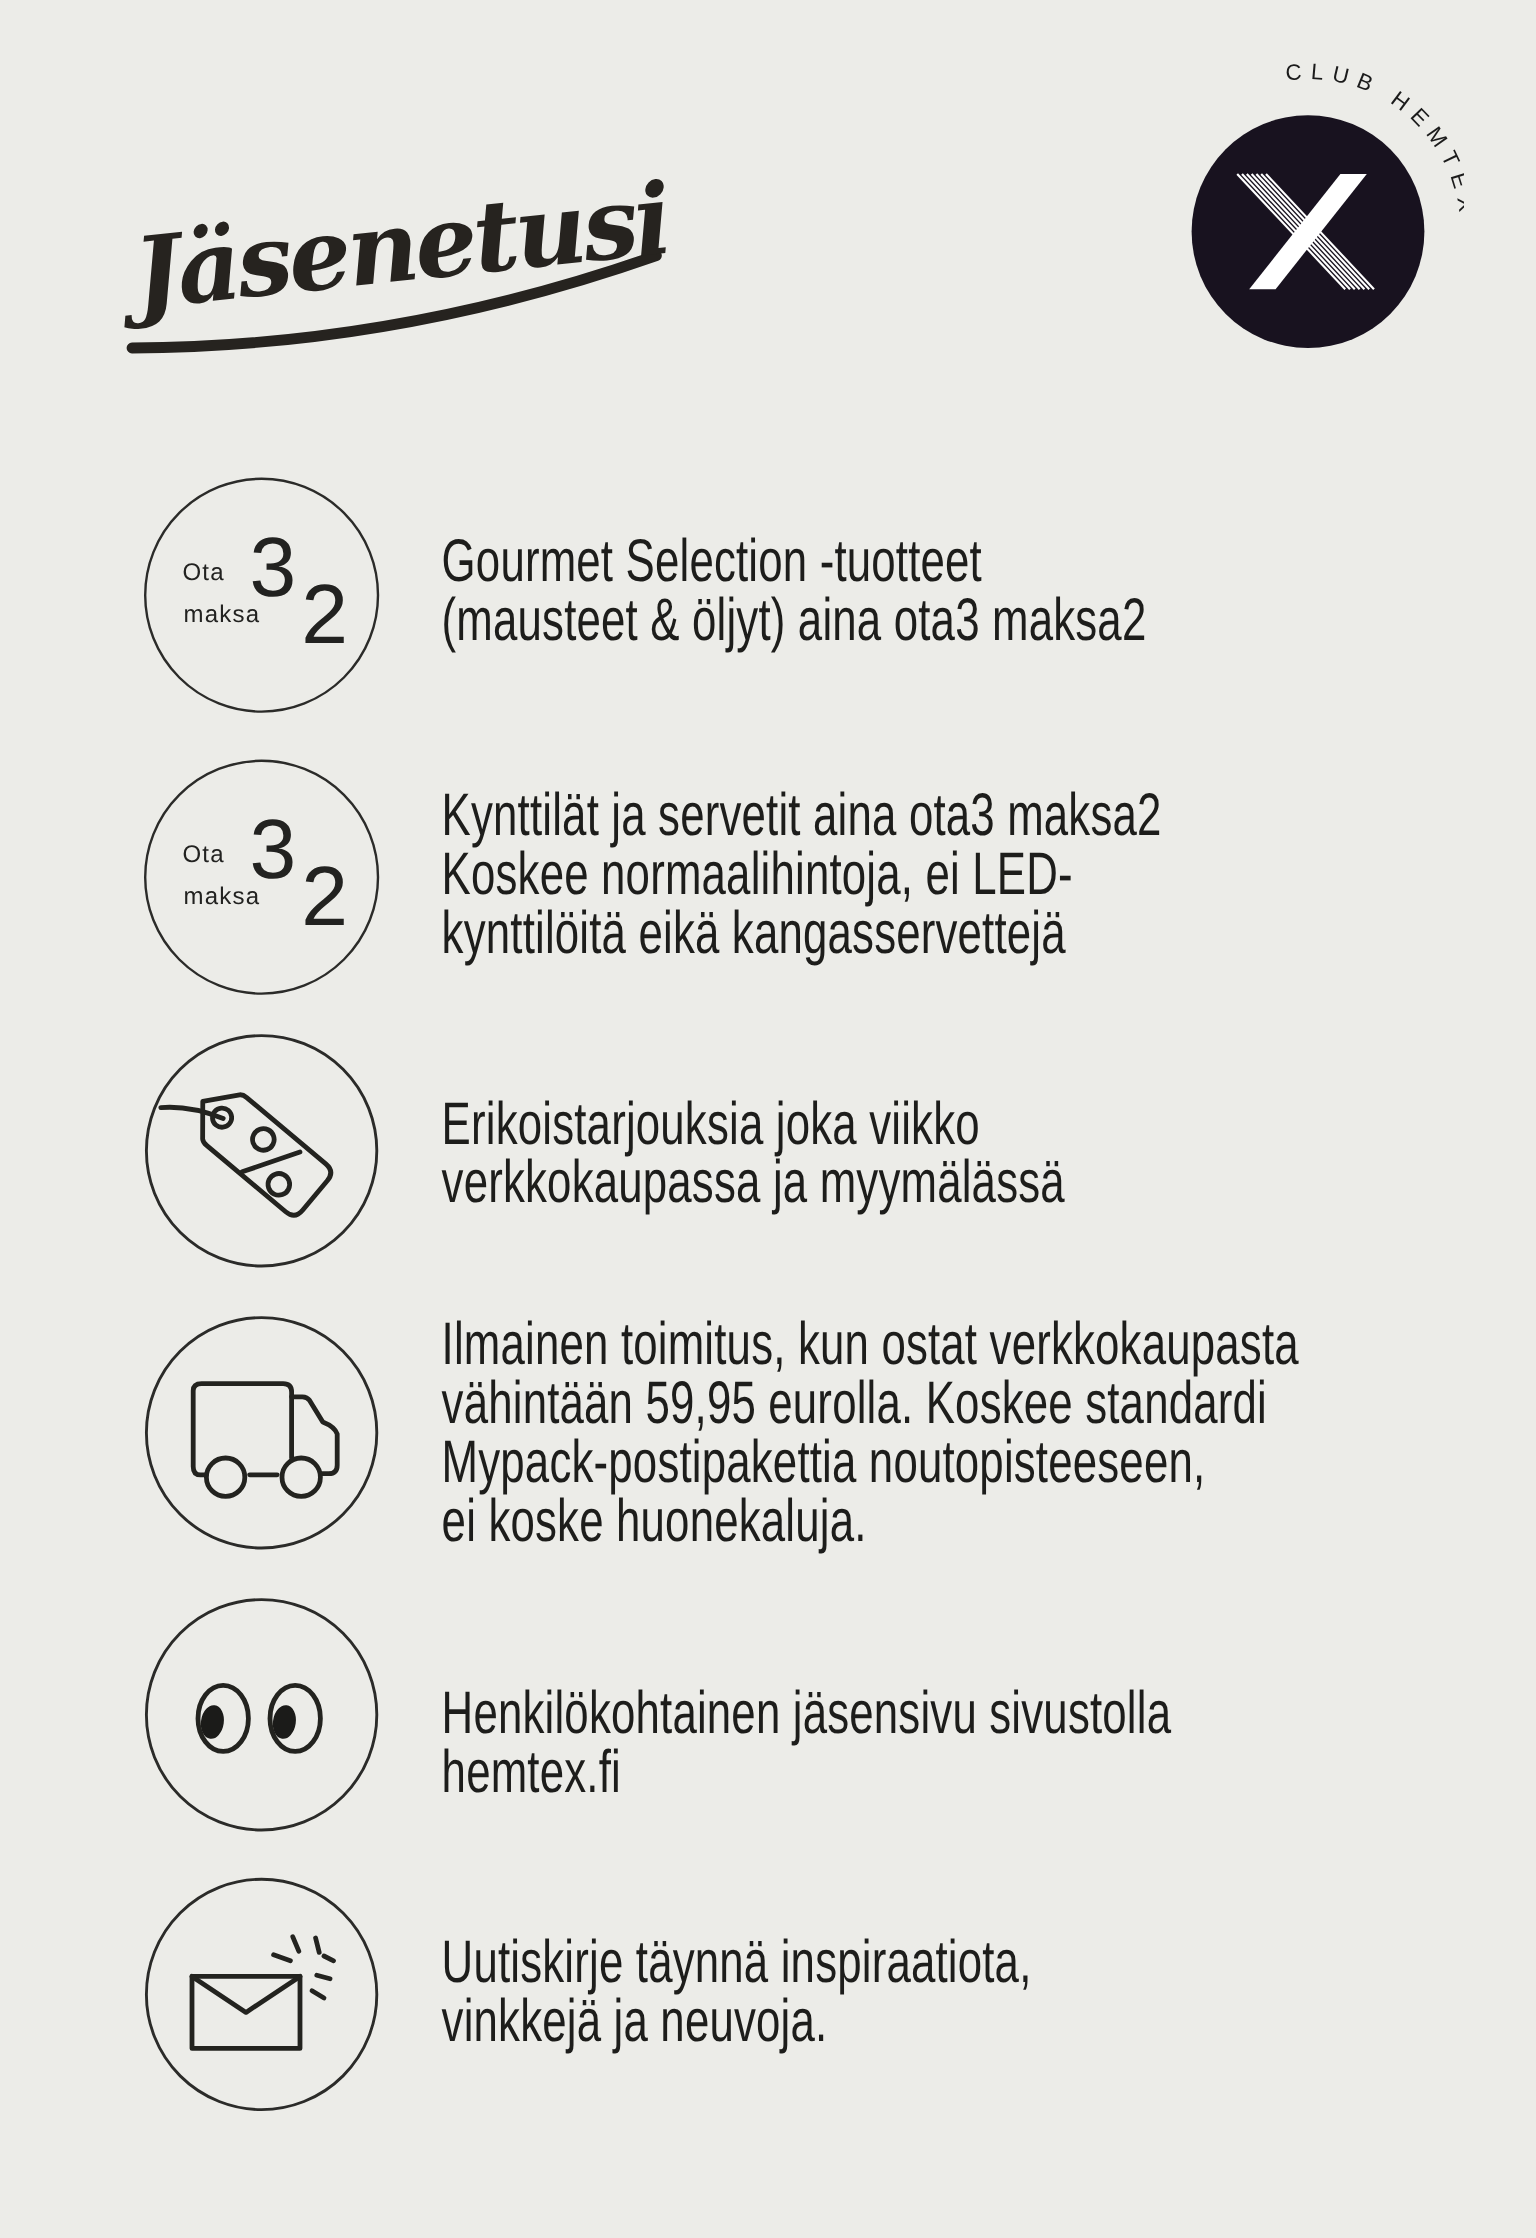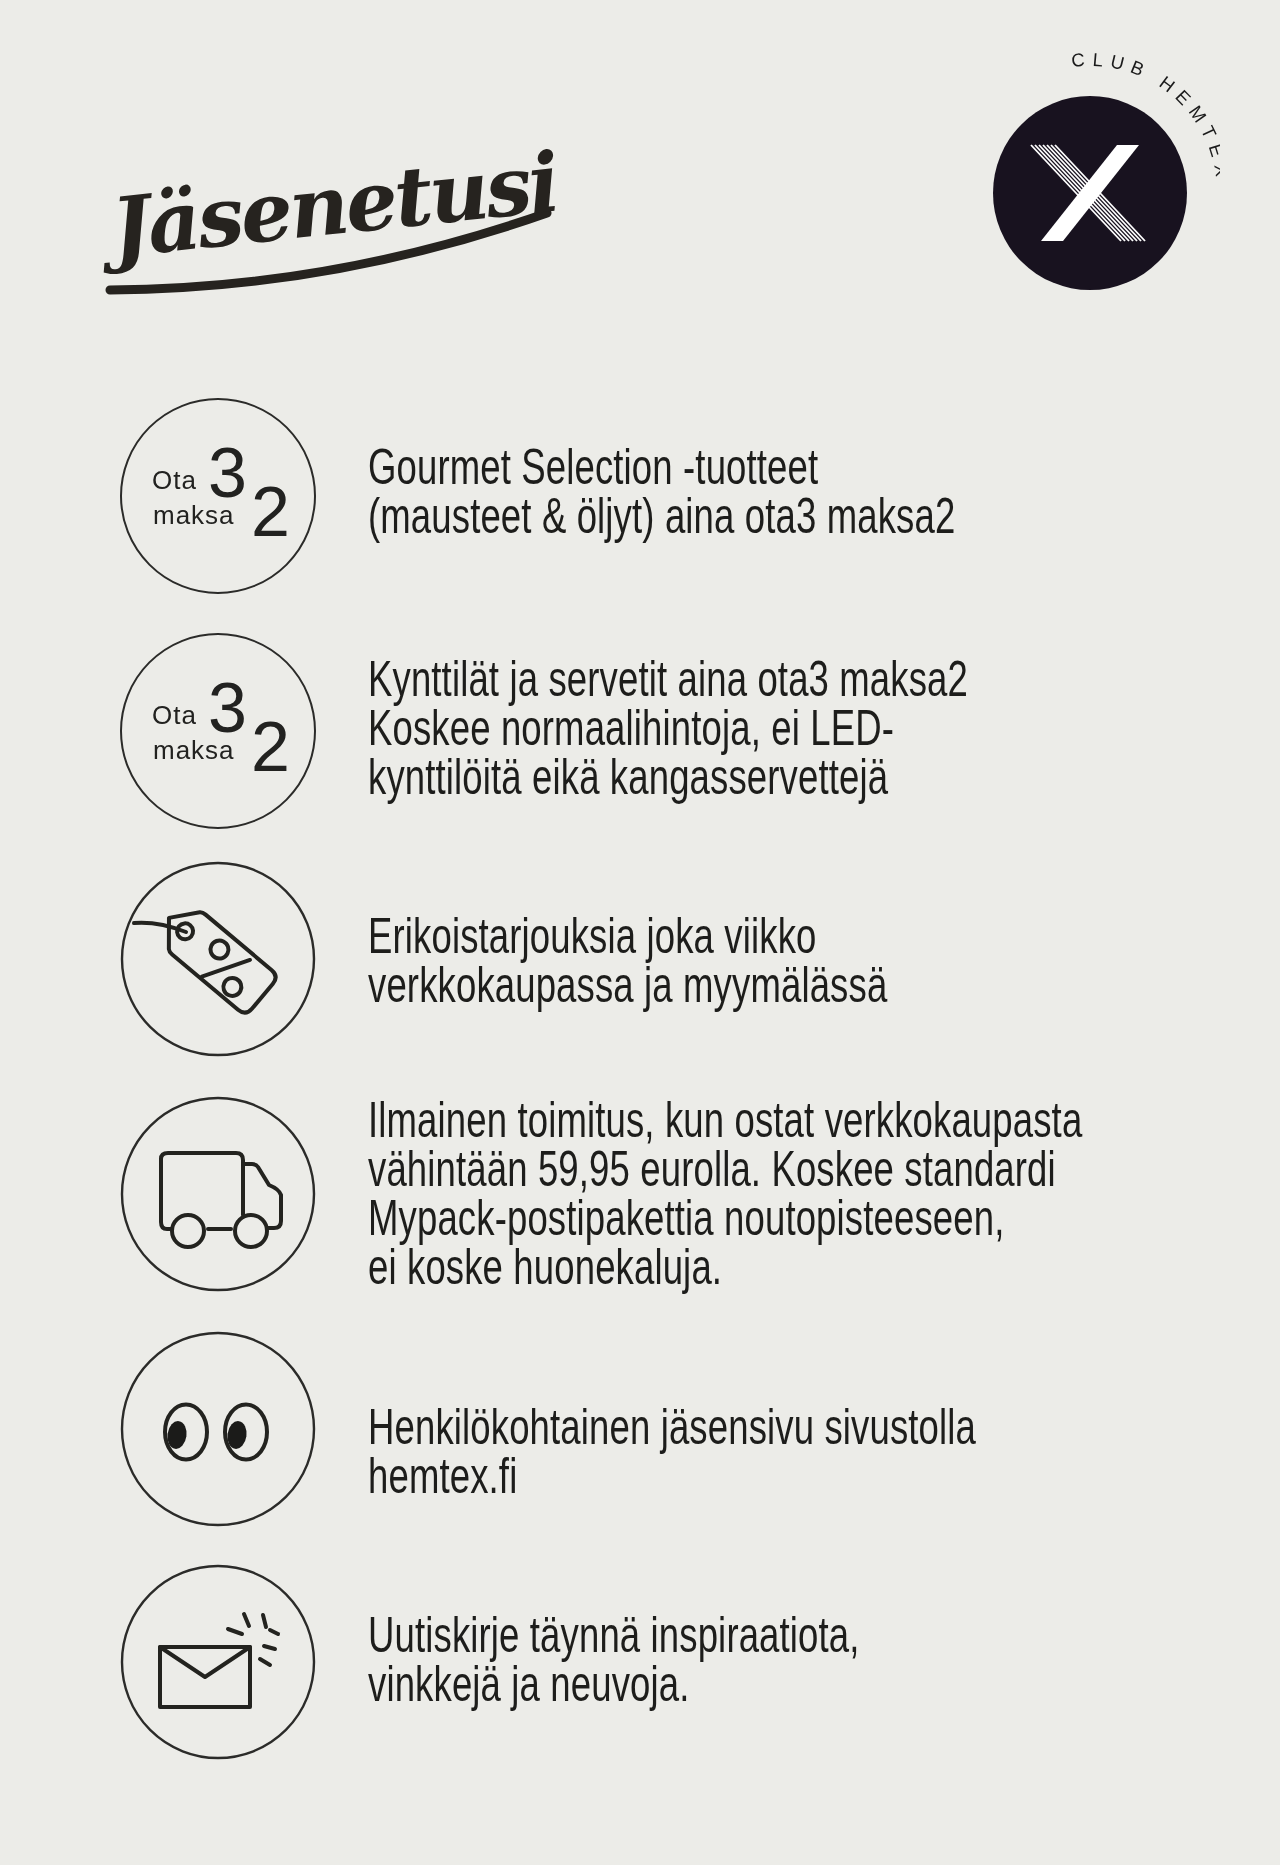--- a/index.html
+++ b/index.html
@@ -41,21 +41,21 @@
     transform:scaleX(0.73);transform-origin:0 0;
     color:#1D1D1B;
   }
   
   .badge{
     position:absolute;left:0;top:0;width:196px;height:196px;
     border:2.4px solid #2B2B29;border-radius:50%;
     box-sizing:border-box;
   }
   .badge span{position:absolute;line-height:1;color:#222220;}
-  .b-small{font-size:26px;letter-spacing:1px;}
+  .b-small{font-size:20px;letter-spacing:1px;}
   .b-big{font-size:70px;}
   .b-ota{left:30px;top:67px;}
   .b-3{left:86px;top:38px;}
   .b-maksa{left:31px;top:102px;}
   .b-2{left:129px;top:77px;}
 </style>
 </head>
 <body>
 
 <div class="page">

